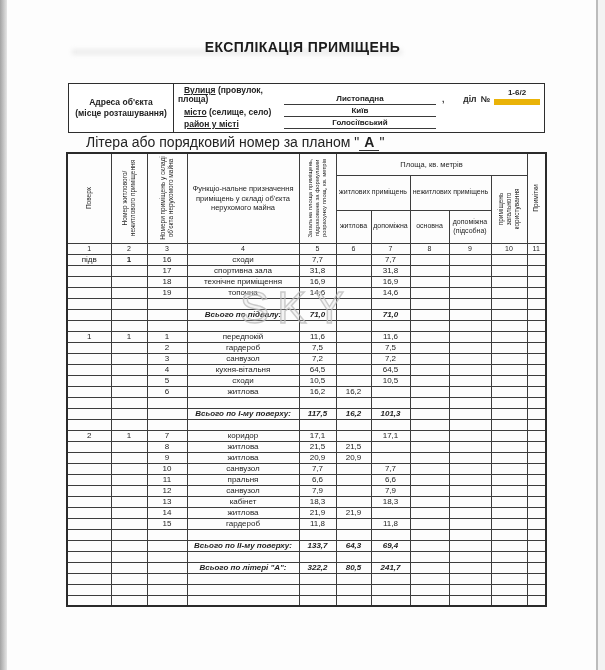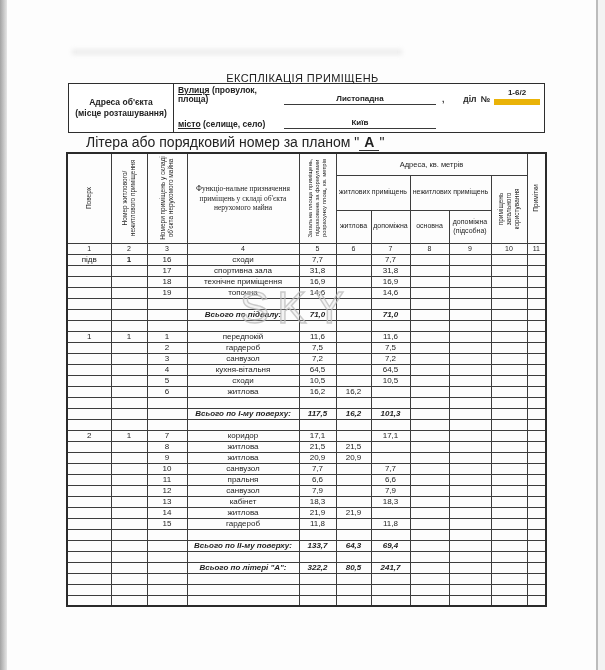--- a/index.html
+++ b/index.html
@@ -7,32 +7,32 @@
   .page{position:relative;width:605px;height:670px;background:#fdfdfd;}
 
   
   .edge-left{position:absolute;left:0;top:0;width:7px;height:670px;
     background:linear-gradient(to right,#a3a3a3,#e6e6e6);}
   .edge-right-line{position:absolute;left:596px;top:0;width:2px;height:670px;background:#bcbcbc;}
   .edge-right-pad{position:absolute;left:598px;top:0;width:7px;height:670px;background:#f3f3f3;}
   .smudge{position:absolute;left:72px;top:49px;width:330px;height:6px;
     background:#d6d6d6;opacity:.4;filter:blur(2px);}
 
-  .title{position:absolute;left:0;top:72px;width:605px;text-align:center;
-    font-size:11px;font-weight:normal;letter-spacing:.4px;color:#1c1c1c;}
+  .title{position:absolute;left:0;top:39px;width:605px;text-align:center;
+    font-size:14px;font-weight:bold;letter-spacing:.4px;color:#1c1c1c;}
 
   
   .addr{position:absolute;left:68px;top:83px;width:477px;height:50px;
     border:1.5px solid #2e2e2e;display:flex;box-sizing:border-box;background:#fff;}
   .addr-left{width:119px;border-right:1px solid #2e2e2e;display:flex;align-items:center;
     justify-content:center;text-align:center;font-size:8.5px;font-weight:bold;line-height:1.3;padding:0 6px;box-sizing:border-box;}
   .addr-right{flex:1;display:flex;flex-direction:column;justify-content:space-between;padding:2px 4px 3px 4px;box-sizing:border-box;}
   .addr-row{display:flex;align-items:flex-end;font-size:8.5px;font-weight:bold;line-height:1.1;}
   .addr-label{width:106px;flex:none;}
-  .u{text-decoration:underline;}
+  .u{text-decoration:underline;margin-left:6px;}
   .uval{flex:none;width:152px;border-bottom:1px solid #3a3a3a;text-align:center;
     font-size:8px;font-weight:bold;padding-bottom:0;}
   .uval2{flex:none;width:46px;border-bottom:6px solid #eab308;text-align:center;
     font-size:8px;font-weight:bold;padding-bottom:1px;margin-left:4px;}
   .sep{margin:0 3px 0 6px;}
   .dil{margin:0 4px 0 16px;}
 
   .letter-note{position:absolute;left:86px;top:134px;font-size:14px;color:#222;}
   .letter-note .lu{border-bottom:1px solid #333;padding:0 5px;font-weight:bold;}
 
@@ -40,21 +40,21 @@
   table.x{position:absolute;left:66px;top:152px;border-collapse:collapse;table-layout:fixed;
     width:479px;border:2px solid #2b2b2b;background:transparent;}
   table.x th,table.x td{border:1px solid #3d3d3d;padding:0 1px;text-align:center;
     vertical-align:middle;font-weight:normal;overflow:hidden;color:#1e1e1e;}
   .c1{width:44px}.c2{width:36px}.c3{width:40px}.c4{width:112px}.c5{width:37px}
   .c6{width:35px}.c7{width:39px}.c8{width:39px}.c9{width:42px}.c10{width:36px}.c11{width:19px}
   tr.h1{height:22px}tr.h1 th{font-size:7.5px;}
   tr.h2{height:35px}tr.h2 th{font-size:7px;line-height:1.15;}
   tr.h3{height:33px}tr.h3 th{font-size:7px;line-height:1.15;}
   tr.hn{height:11px}tr.hn td{font-size:7px;}
-  th.fn{font-size:7.5px;line-height:1.25;padding:0 4px;font-family:Liberation Serif, serif;}
+  th.fn{font-size:7.5px;line-height:1.25;padding:0 4px;}
   th.v{position:relative;}
   th.v>span{position:absolute;top:50%;left:50%;width:86px;
     transform:translate(-50%,-50%) rotate(-90deg);font-size:6.5px;line-height:1.2;text-align:center;}
   th.v>span.w5{font-size:6px;width:88px;}
   th.v>span.w10{width:64px;}
   tbody tr{height:11px;}
   tbody td{font-size:8px;line-height:1;}
   tbody tr.b td{font-weight:bold;font-style:italic;}
 
   
@@ -82,20 +82,24 @@
         <span class="addr-label"><span class="u">Вулиця</span><span> (провулок, площа)</span></span>
         <span class="uval">Листопадна</span>
         <span class="sep">,</span>
         <span class="dil">діл</span>
         <span>№</span>
         <span class="uval2">1-6/2</span>
       </div>
       <div class="addr-row">
         <span class="addr-label"><span class="u">місто</span><span> (селище, село)</span></span>
         <span class="uval">Київ</span>
+      </div>
+      <div class="addr-row">
+        <span class="addr-label"><span class="u">район у місті</span></span>
+        <span class="uval">Голосіївський</span>
       </div>
     </div>
   </div>
 
   <div class="letter-note">
     <span>Літера або порядковий номер за планом "</span><span class="lu">А</span><span>"</span>
   </div>
 
   <table class="x">
     <colgroup>
@@ -119,21 +123,21 @@
         <th rowspan="3" class="v">
             <span>Номер житлового/ нежитлового приміщення</span>
           </th>
         <th rowspan="3" class="v">
             <span>Номери приміщень у складі об'єкта нерухомого майна</span>
           </th>
         <th rowspan="3" class="fn">Функціо-нальне призначення приміщень у складі об'єкта нерухомого майна</th>
         <th rowspan="3" class="v">
             <span class="w5">Загальна площа приміщень, підрахована за формулами розрахунку площ, кв. метрів</span>
           </th>
-        <th colspan="5">Адреса, кв. метрів</th>
+        <th colspan="5">Площа, кв. метрів</th>
         <th rowspan="3" class="v">
             <span>Примітки</span>
           </th>
       </tr>
       <tr class="h2">
         <th colspan="2">житлових приміщень</th>
         <th colspan="2">нежитлових приміщень</th>
         <th rowspan="2" class="v">
             <span class="w10">приміщень загального користування</span>
           </th>

